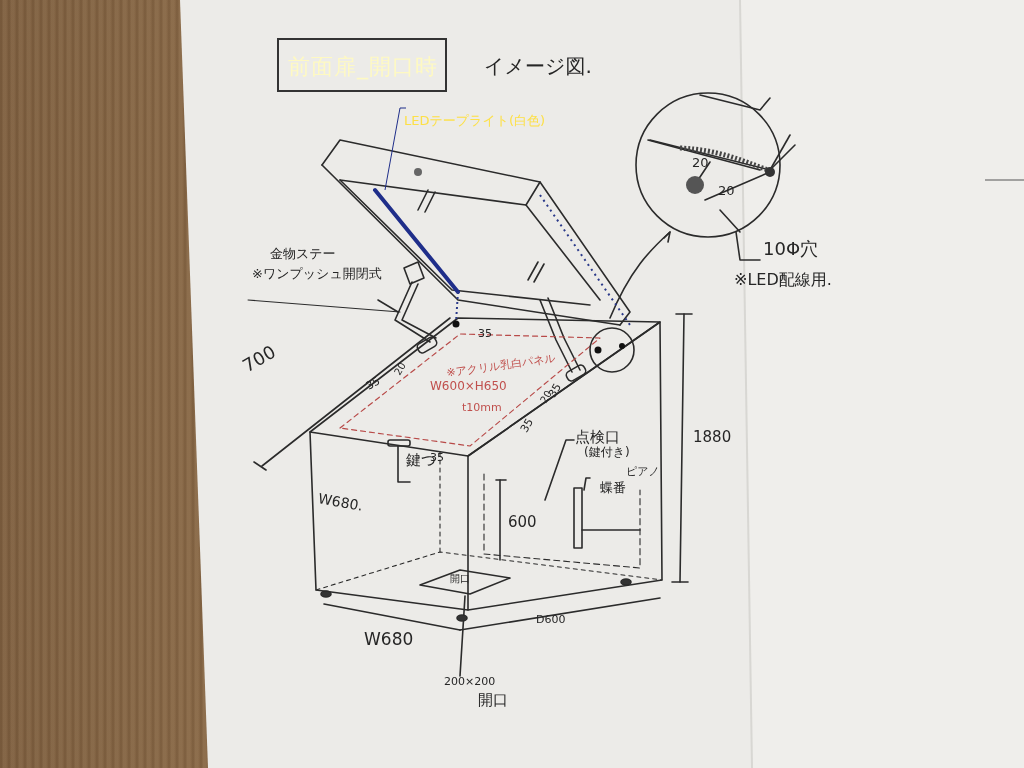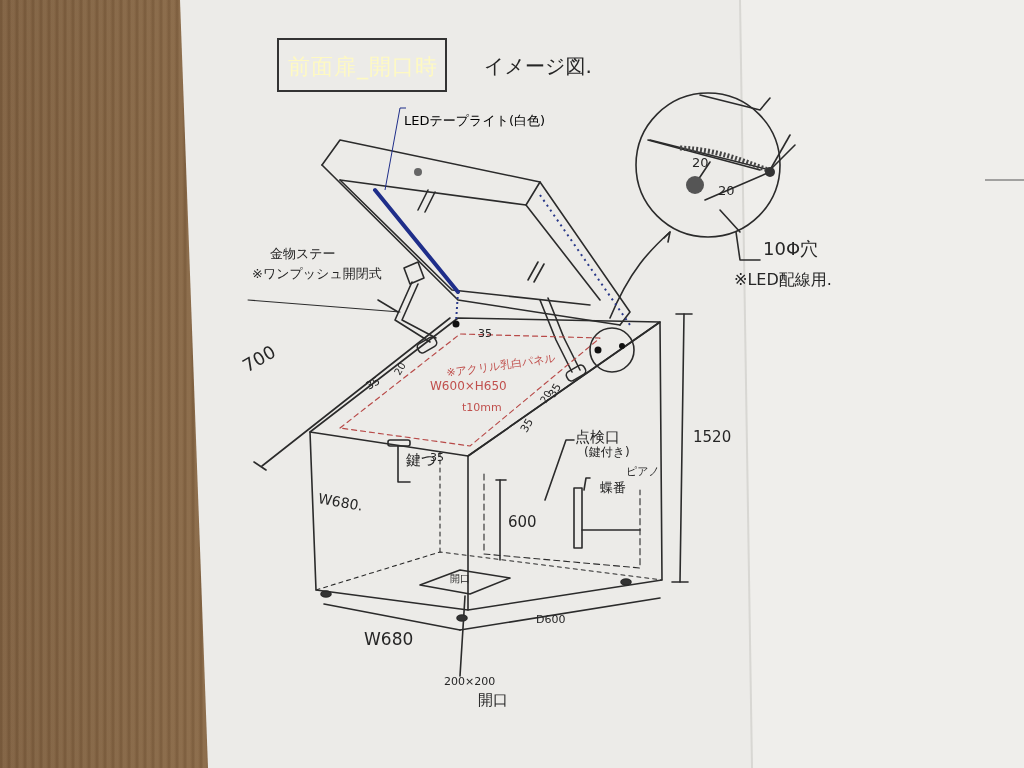--- a/index.html
+++ b/index.html
@@ -5,21 +5,21 @@
   html, body { margin:0; padding:0; }
   body { width:1024px; height:768px; overflow:hidden; position:relative; background:#8a6a48; font-family:"DejaVu Sans", sans-serif; }
   .wood { position:absolute; left:0; top:0; width:1024px; height:768px;
     background:
       repeating-linear-gradient(90deg, rgba(60,40,20,0.10) 0px, rgba(60,40,20,0.10) 2px, rgba(255,240,210,0.05) 3px, rgba(255,240,210,0.05) 6px, rgba(60,40,20,0.06) 8px),
       linear-gradient(90deg, #7e5f40 0%, #92714d 40%, #86664a 100%);
   }
   .paper { position:absolute; left:0; top:0; width:1024px; height:768px; }
   svg { position:absolute; left:0; top:0; }
   .lbl { position:absolute; color:#262626; font-family:"DejaVu Sans", sans-serif; white-space:nowrap; line-height:1; }
-  .blue { color:#000000; }
+  .blue { color:#fde047; }
   .red { color:#c0504d; }
   .title-box { position:absolute; left:277px; top:38px; width:170px; height:54px; border:2px solid #333; box-sizing:border-box; }
   .title-text { position:absolute; left:288px; top:52px; font-size:22px; letter-spacing:1px; color:#fef9c3; }
 </style>
 </head>
 <body>
 
 <div class="wood"></div>
 
 <svg class="paper" width="1024" height="768" viewBox="0 0 1024 768">
@@ -152,21 +152,21 @@
 <div class="lbl" style="left:600px;top:481px;font-size:13px;">蝶番</div>
 
 <div class="lbl" style="left:450px;top:574px;font-size:10px;">開口</div>
 <div class="lbl" style="left:444px;top:676px;font-size:11px;">200×200</div>
 <div class="lbl" style="left:478px;top:693px;font-size:15px;">開口</div>
 
 <div class="lbl" style="left:242px;top:350px;font-size:18px;transform:rotate(-30deg);">700</div>
 <div class="lbl" style="left:318px;top:495px;font-size:14px;transform:rotate(10deg);">W680.</div>
 <div class="lbl" style="left:364px;top:631px;font-size:17px;">W680</div>
 <div class="lbl" style="left:536px;top:614px;font-size:11px;">D600</div>
-<div class="lbl" style="left:693px;top:430px;font-size:15px;">1520</div>
+<div class="lbl" style="left:693px;top:430px;font-size:15px;">1880</div>
 <div class="lbl" style="left:508px;top:515px;font-size:15px;text-align:right;">600</div>
 
 <div class="lbl" style="left:478px;top:328px;font-size:11px;">35</div>
 <div class="lbl" style="left:366px;top:378px;font-size:11px;transform:rotate(-30deg);">35</div>
 <div class="lbl" style="left:548px;top:385px;font-size:11px;transform:rotate(-60deg);">35</div>
 <div class="lbl" style="left:520px;top:420px;font-size:11px;transform:rotate(-60deg);">35</div>
 <div class="lbl" style="left:430px;top:452px;font-size:11px;">35</div>
 <div class="lbl" style="left:394px;top:364px;font-size:10px;transform:rotate(-60deg);">20</div>
 <div class="lbl" style="left:540px;top:392px;font-size:10px;transform:rotate(-60deg);">20</div>
 <div class="lbl" style="left:692px;top:156px;font-size:13px;">20</div>

